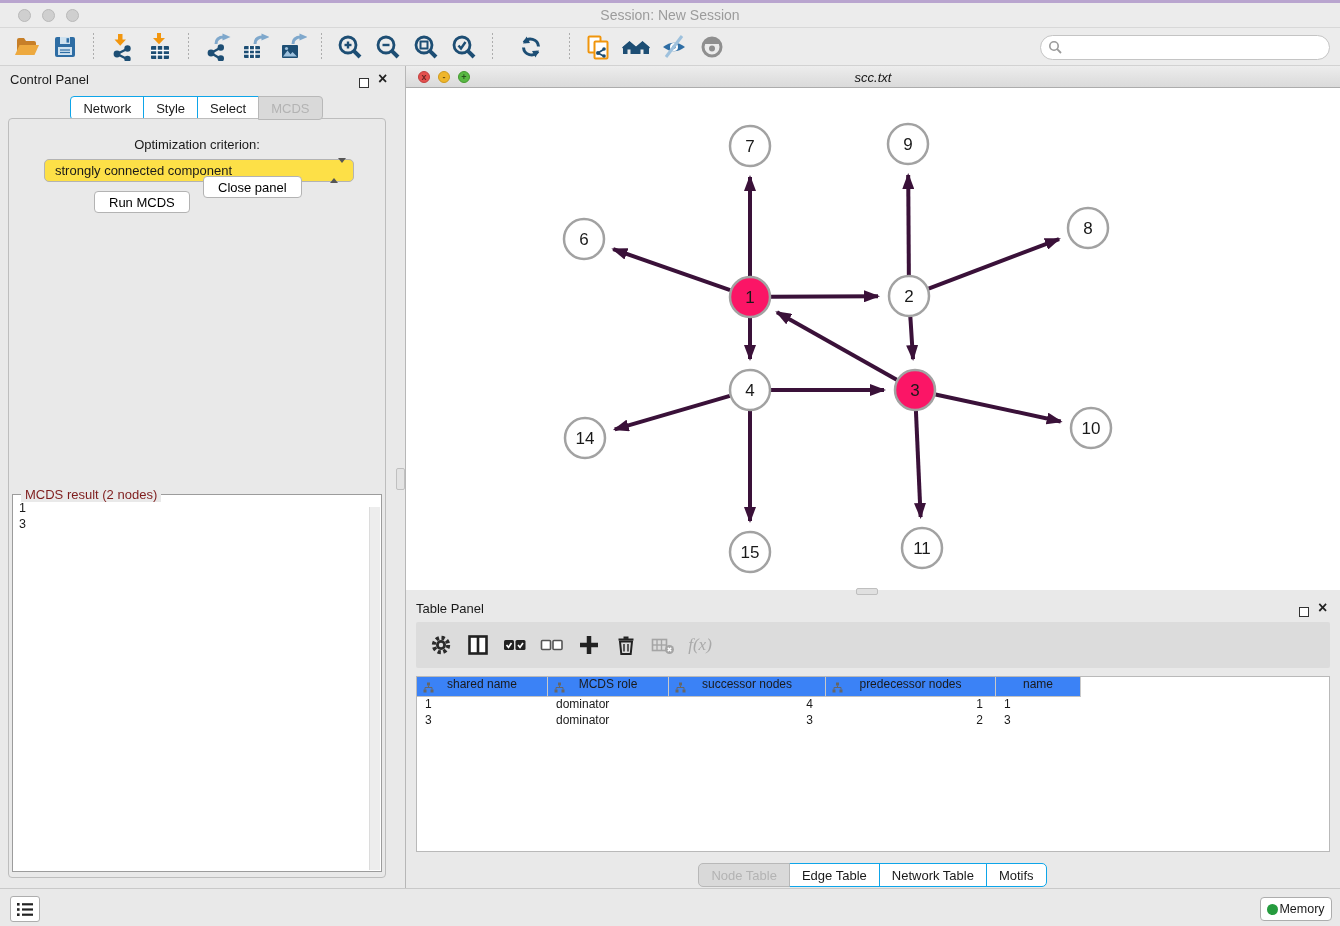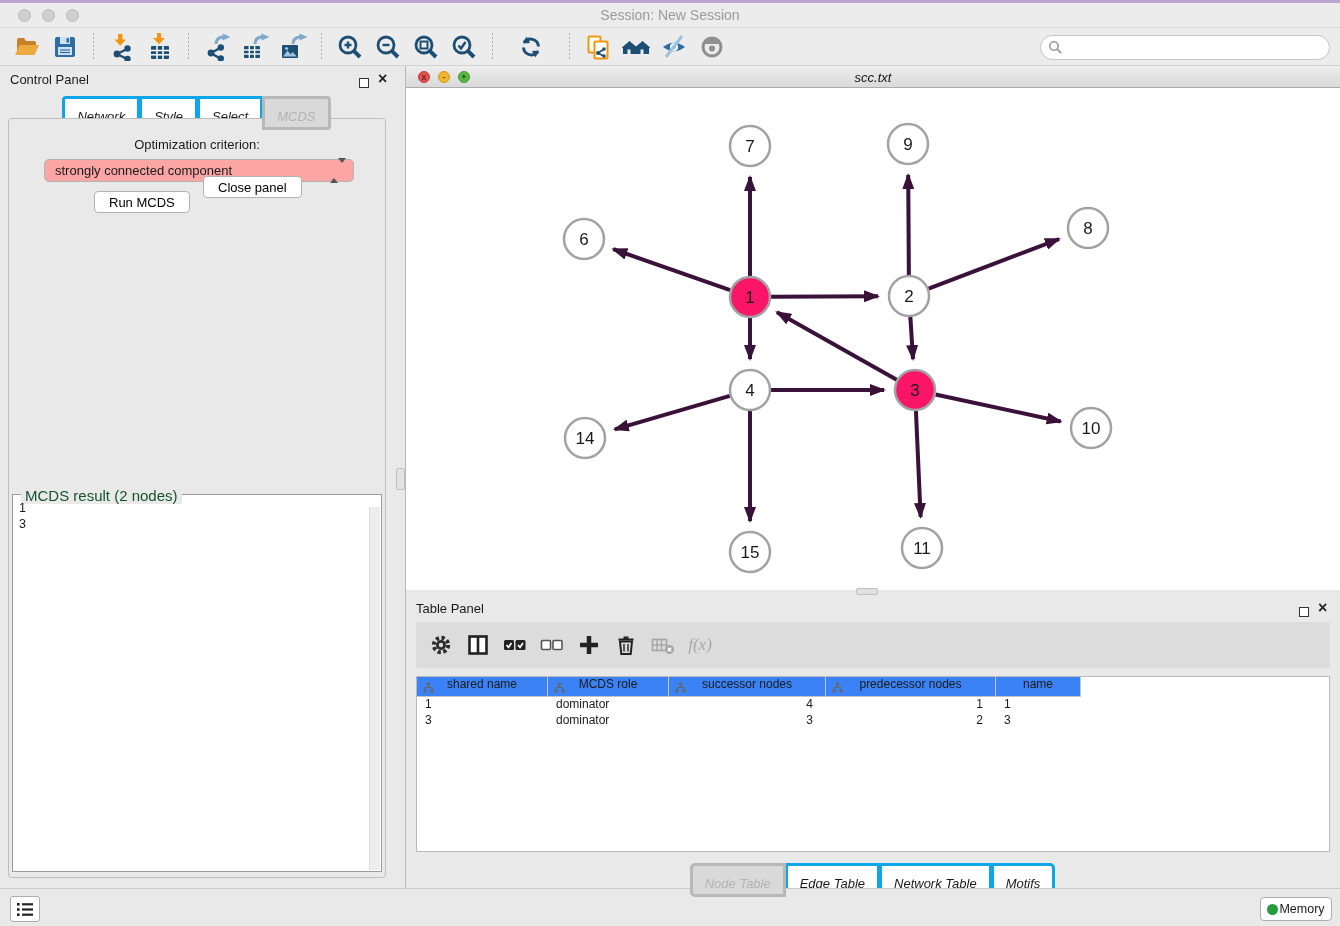--- a/index.html
+++ b/index.html
@@ -25,37 +25,37 @@
   .searchbox { position:absolute; right:10px; top:7px; width:290px; height:25px; }
   .searchbox input { width:100%; height:100%; border:1px solid #c4c4c4; border-radius:13px; background:#fff;
                      padding:0 10px 0 26px; font-size:13px; outline:none; font-family:inherit; }
   .search-glyph { position:absolute; left:8px; top:5px; }
 
   
   .cp-title { left:10px; top:72px; font-size:13px; }
   .panel-float { width:10px; height:10px; border:1.5px solid #333; background:#fff; display:inline-block; }
   .panel-close { font-size:16px; font-weight:900; color:#222; line-height:10px; display:inline-block; }
   .cp-tabs { left:0; top:96px; width:394px; display:flex; justify-content:center; }
-  .tab { border:3px solid #0ea5e9; background:#fff; padding:10px 12px 3px; font-size:13px; margin-left:-1px; position:relative;font-style:italic; }
+  .tab { border:1px solid #0ea5e9; background:#fff; padding:4px 12px 3px; font-size:13px; margin-left:-1px; position:relative; }
   .tab:first-child { border-radius:4px 0 0 4px; }
   .tab:last-child  { border-radius:0 4px 4px 0; }
   .tab.selected { background:#d9d9d9; color:#b3b3b3; border-color:#b8b8b8; z-index:1; }
   .cp-box { left:8px; top:118px; width:378px; height:760px; border:1px solid #bdbdbd; border-radius:4px; background:#e9e9e9; }
   .opt-label { left:8px; top:137px; width:378px; text-align:center; font-size:13px; }
-  .cp-select { left:44px; top:159px; width:310px; height:23px; background:#fca5a5; border:1px solid #b3b3b3; border-radius:5px;
+  .cp-select { left:44px; top:159px; width:310px; height:23px; background:#fde047; border:1px solid #b3b3b3; border-radius:5px;
                font-size:13px; display:flex; align-items:center; padding-left:10px; cursor:default; }
   .stepper { position:absolute; right:7px; top:3px; }
   .stepper .up { width:0; height:0; border-left:4px solid transparent; border-right:4px solid transparent; border-bottom:5px solid #555; margin-bottom:3px; }
   .stepper .dn { width:0; height:0; border-left:4px solid transparent; border-right:4px solid transparent; border-top:5px solid #555; }
   .cp-btn { height:22px; background:#fff; border:1px solid #b3b3b3; border-radius:4px; font-size:13px;
             font-family:inherit; padding:0 14px; cursor:default; }
   .btn-run { left:94px; top:191px; }
   .btn-closepanel { left:203px; top:176px; }
   .fieldset { left:12px; top:494px; width:370px; height:378px; border:1px solid #9c9c9c; background:#fff; }
-  .fieldset .legend { position:absolute; top:-8px; left:8px; background:#e9e9e9; padding:0 4px; font-size:15px; color:#14532d; }
+  .fieldset .legend { position:absolute; top:-8px; left:8px; background:#e9e9e9; padding:0 4px; font-size:13px; color:#7f1d1d; }
   .result-lines { position:absolute; left:6px; top:5px; font-size:12.5px; line-height:16px; }
   .result-scroll { position:absolute; right:1px; top:12px; bottom:1px; width:11px; background:#ededed; border-left:1px solid #dcdcdc; }
 
   .v-divider { left:405px; top:66px; width:1px; height:822px; background:#b7b7b7; }
   .v-handle { left:396px; top:468px; width:9px; height:22px; background:#e3e3e3; border:1px solid #c0c0c0; border-radius:2px; }
 
   
   .nw-titlebar { left:406px; top:66px; width:934px; height:22px; background:linear-gradient(#ededed,#dadada);
                  border-bottom:1px solid #acacac; }
   .nw-title { left:406px; top:70px; width:934px; text-align:center; font-size:13px; color:#141414;font-style:italic; }

